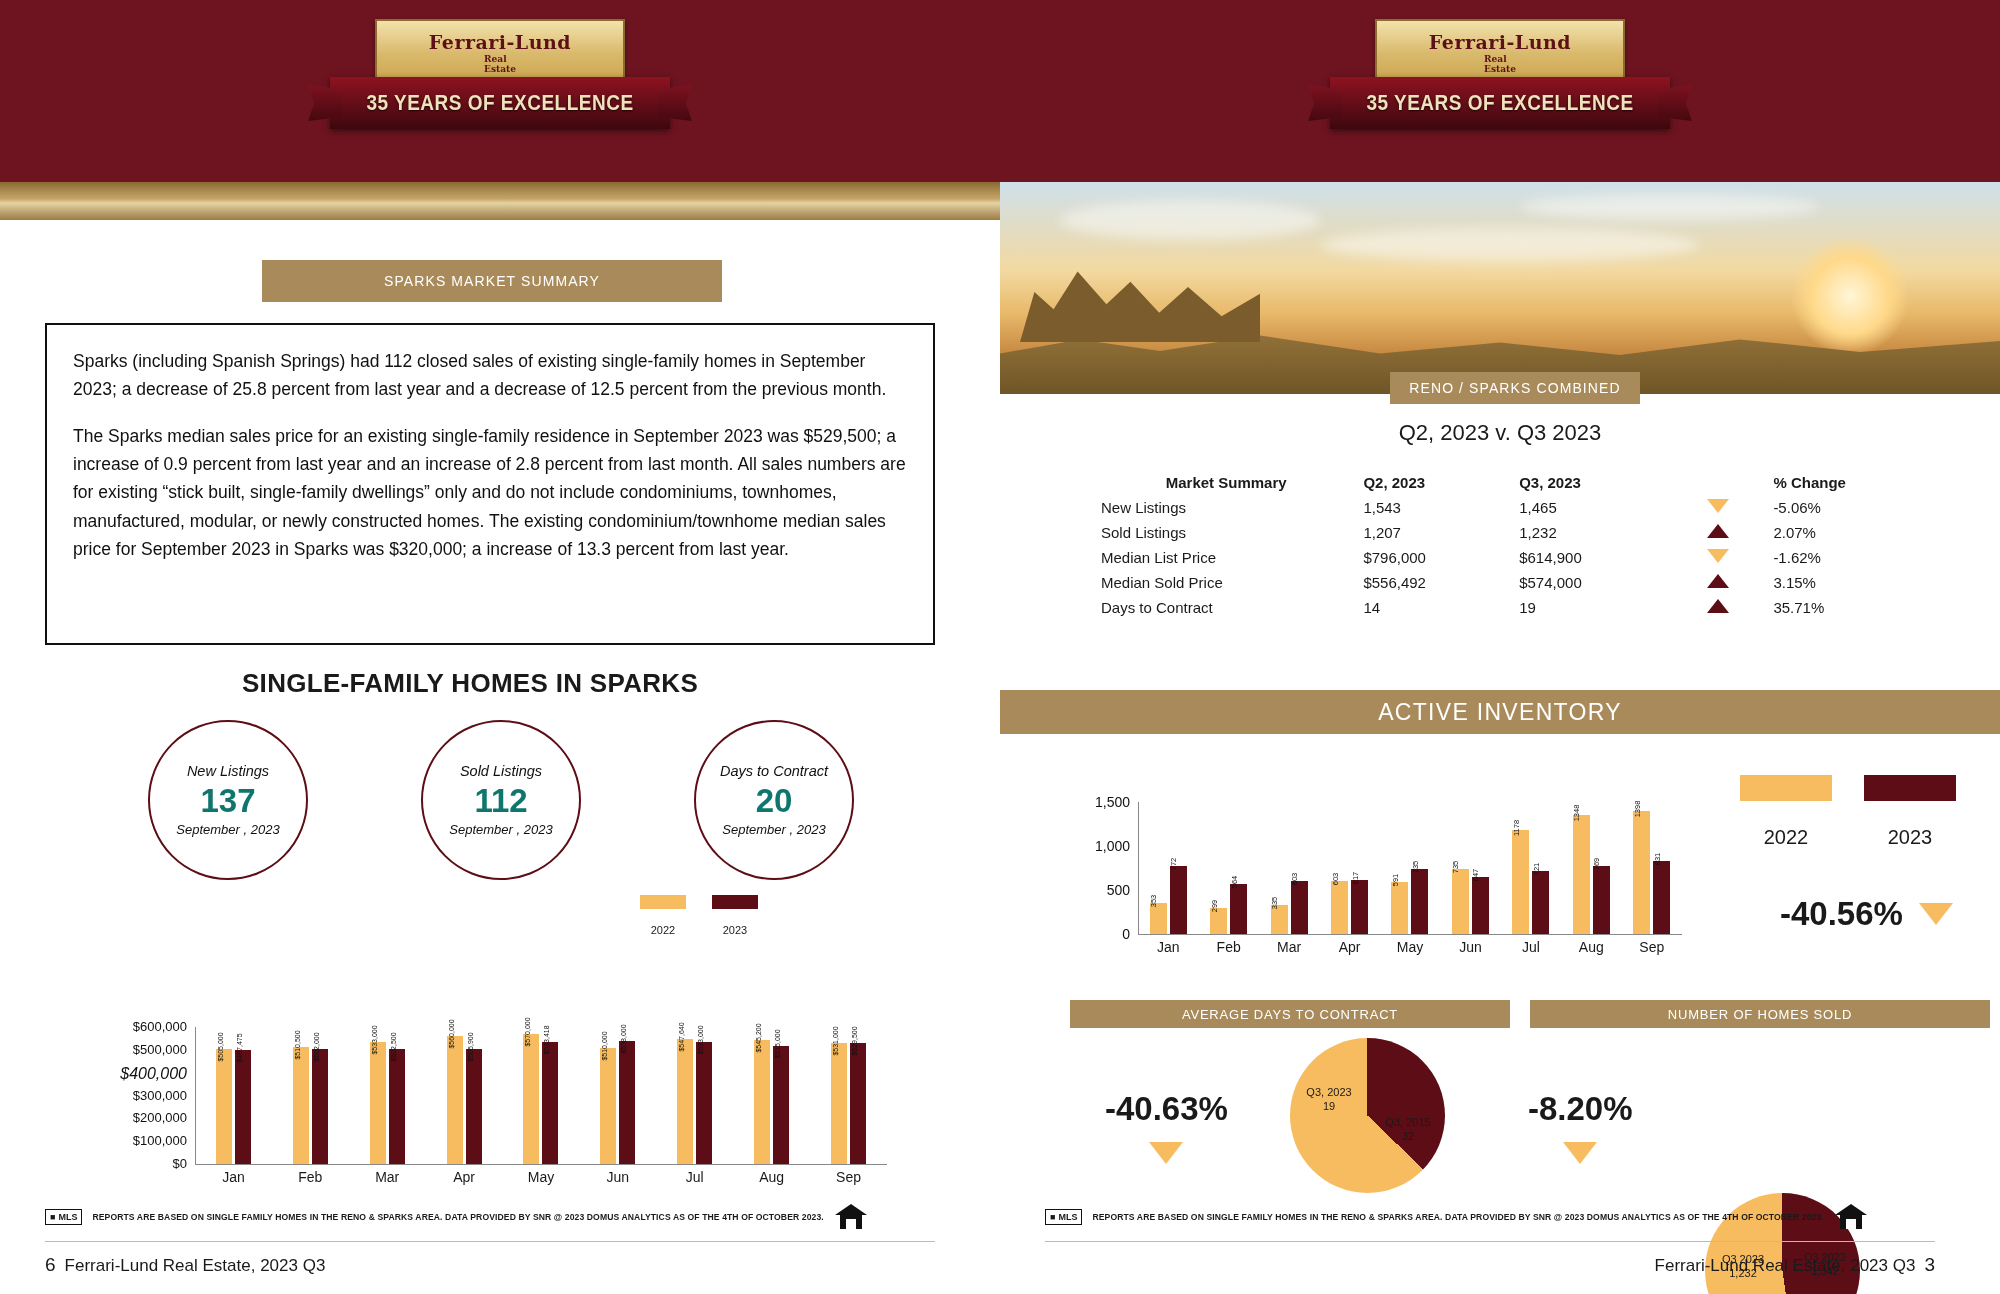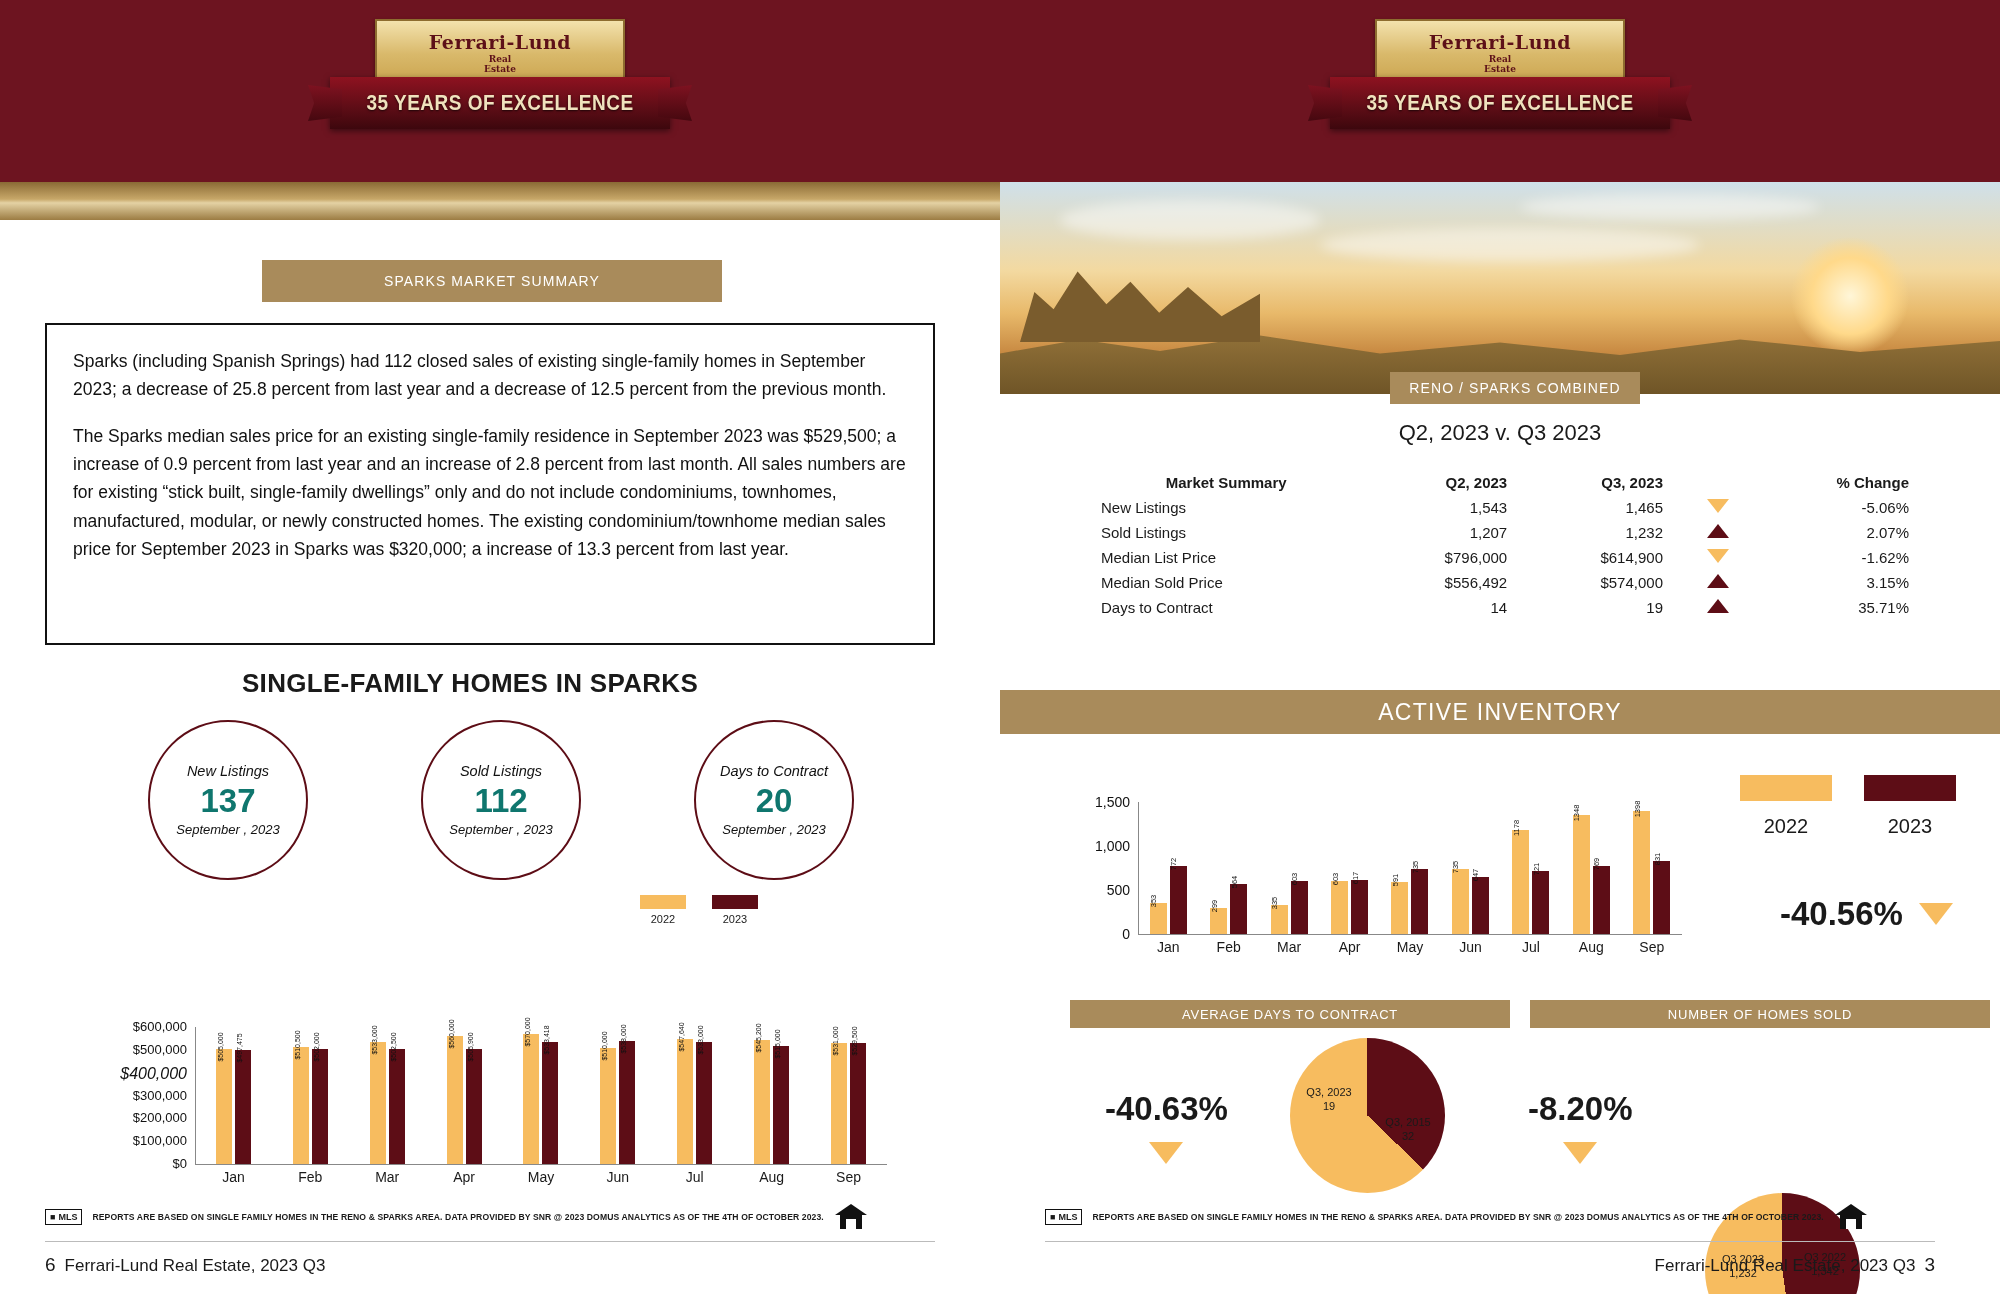--- a/index.html
+++ b/index.html
@@ -35,21 +35,21 @@
     border:2px solid #8d6c2f;
     display:flex; flex-direction:column; align-items:center; justify-content:center;
     box-shadow:0 2px 4px rgba(0,0,0,.4);
   }
   .logo-name {
     font-family:"DejaVu Serif", serif; font-weight:bold; font-size:19px; color:#5d1018;
     letter-spacing:.5px; line-height:1;
   }
   .logo-sub {
     font-family:"DejaVu Serif", serif; font-size:9px; color:#5d1018; line-height:1.1;
-    text-align:center; margin-top:3px; font-weight:bold;
+    margin-top:3px; font-weight:bold;
   }
   .ribbon {
     position:absolute; left:0; top:62px; width:340px; height:52px;
     background:linear-gradient(180deg,#8e1220 0%,#5d0d16 60%,#3d070d 100%);
     display:flex; align-items:center; justify-content:center;
     box-shadow:0 2px 6px rgba(0,0,0,.5);
   }
   .ribbon::before, .ribbon::after {
     content:""; position:absolute; top:8px; width:34px; height:36px;
     background:linear-gradient(180deg,#7e1220,#45080f);
@@ -88,21 +88,21 @@
   }
   .circle .c-label { font-style:italic; font-size:14.5px; color:#111; }
   .circle .c-value { font-size:33px; font-weight:bold; color:#0f766e; line-height:1; }
   .circle .c-date { font-style:italic; font-size:13px; color:#111; }
 
   .msp-title {
     position:absolute; left:150px; top:898px; width:480px; text-align:center;
     font-size:25px; font-weight:bold;
   }
   .legend { position:absolute; display:flex; gap:26px; align-items:flex-start; }
-  .legend .lg { display:flex; flex-direction:column; align-items:center; gap:4px; }
+  .legend .lg { display:flex; flex-direction:column; align-items:center; gap:15px; }
   .legend .sw { width:46px; height:14px; }
   .legend .sw.y { background:#f7bc5f; }
   .legend .sw.d { background:#5d0d16; }
   .legend .lbl { font-size:11px; }
 
   
   .chart-area { position:absolute; }
   .axis-label { font-size:12.5px; color:#111; text-align:right; }
   .bar-col { display:flex; align-items:flex-end; justify-content:center; gap:2px; }
   .bar { width:14px; position:relative; }
@@ -156,21 +156,21 @@
     position:absolute; bottom:52px; left:20px; width:240px; height:86px;
     background:#7a5c2d;
     clip-path:polygon(0 100%,6% 42%,14% 62%,24% 18%,36% 56%,46% 30%,58% 66%,70% 36%,84% 70%,100% 44%,100% 100%);
   }
 
   .rs-table { position:absolute; left:95px; top:470px; width:820px; font-size:15px; }
   .rs-table table { width:100%; border-collapse:collapse; }
   .rs-table th, .rs-table td { padding:4px 6px; font-weight:normal; }
   .rs-table th { font-weight:bold; font-size:15px; }
   .rs-table .c { text-align:center; }
-  .rs-table .r { text-align:right; }
+  .rs-table .r { text-align:left; }
   .tri-down { width:0;height:0;border-left:11px solid transparent;border-right:11px solid transparent;border-top:14px solid #f7bc5f; display:inline-block; }
   .tri-up { width:0;height:0;border-left:11px solid transparent;border-right:11px solid transparent;border-bottom:14px solid #5d0d16; display:inline-block; }
 
   .q-compare {
     position:absolute; left:0; top:420px; width:1000px; text-align:center;
     font-size:22px;
   }
 
   .active-inv-bar {
     position:absolute; left:0; top:690px; width:1000px; height:44px; background:#a98b5b;

